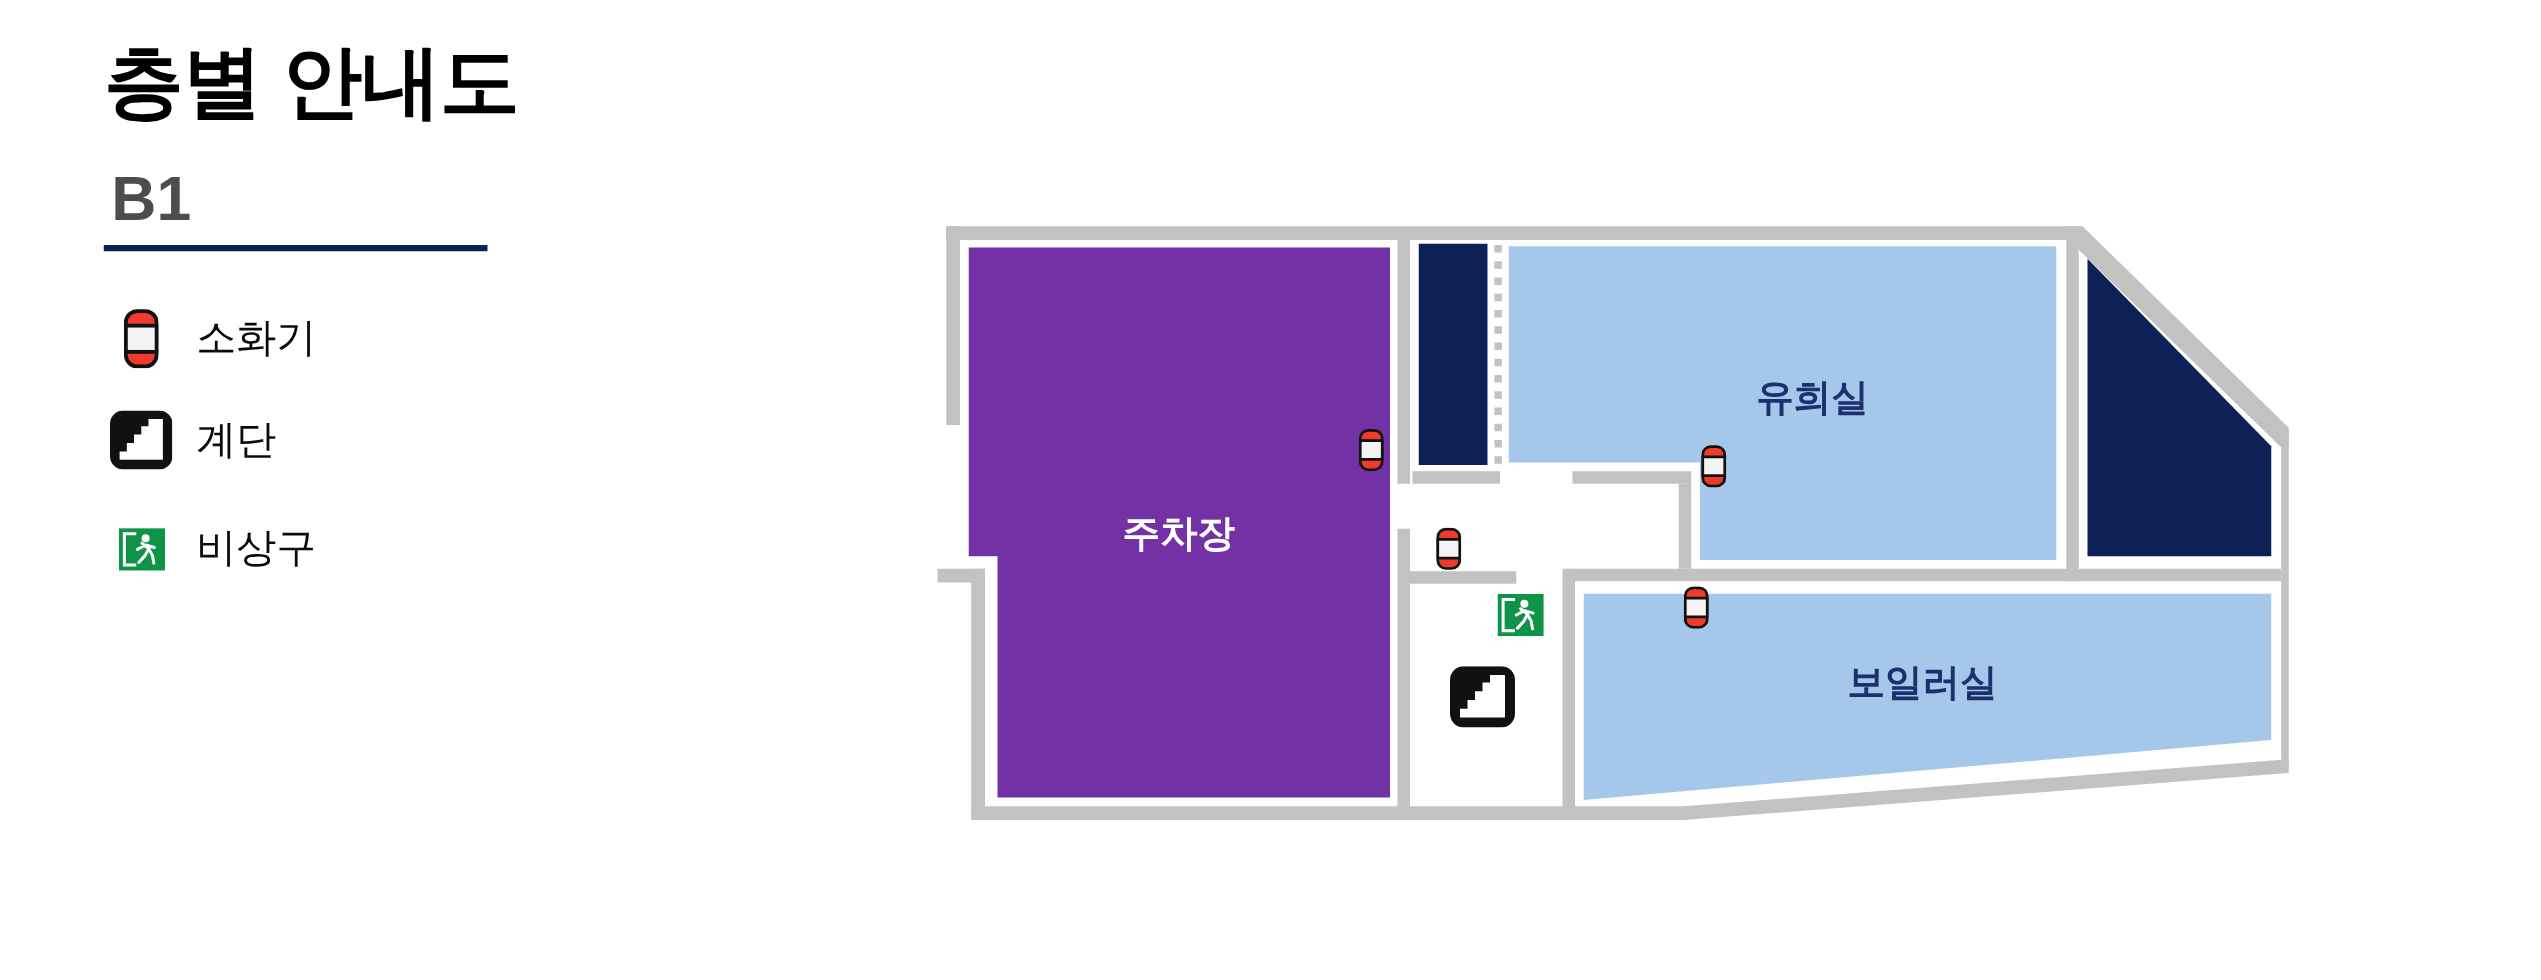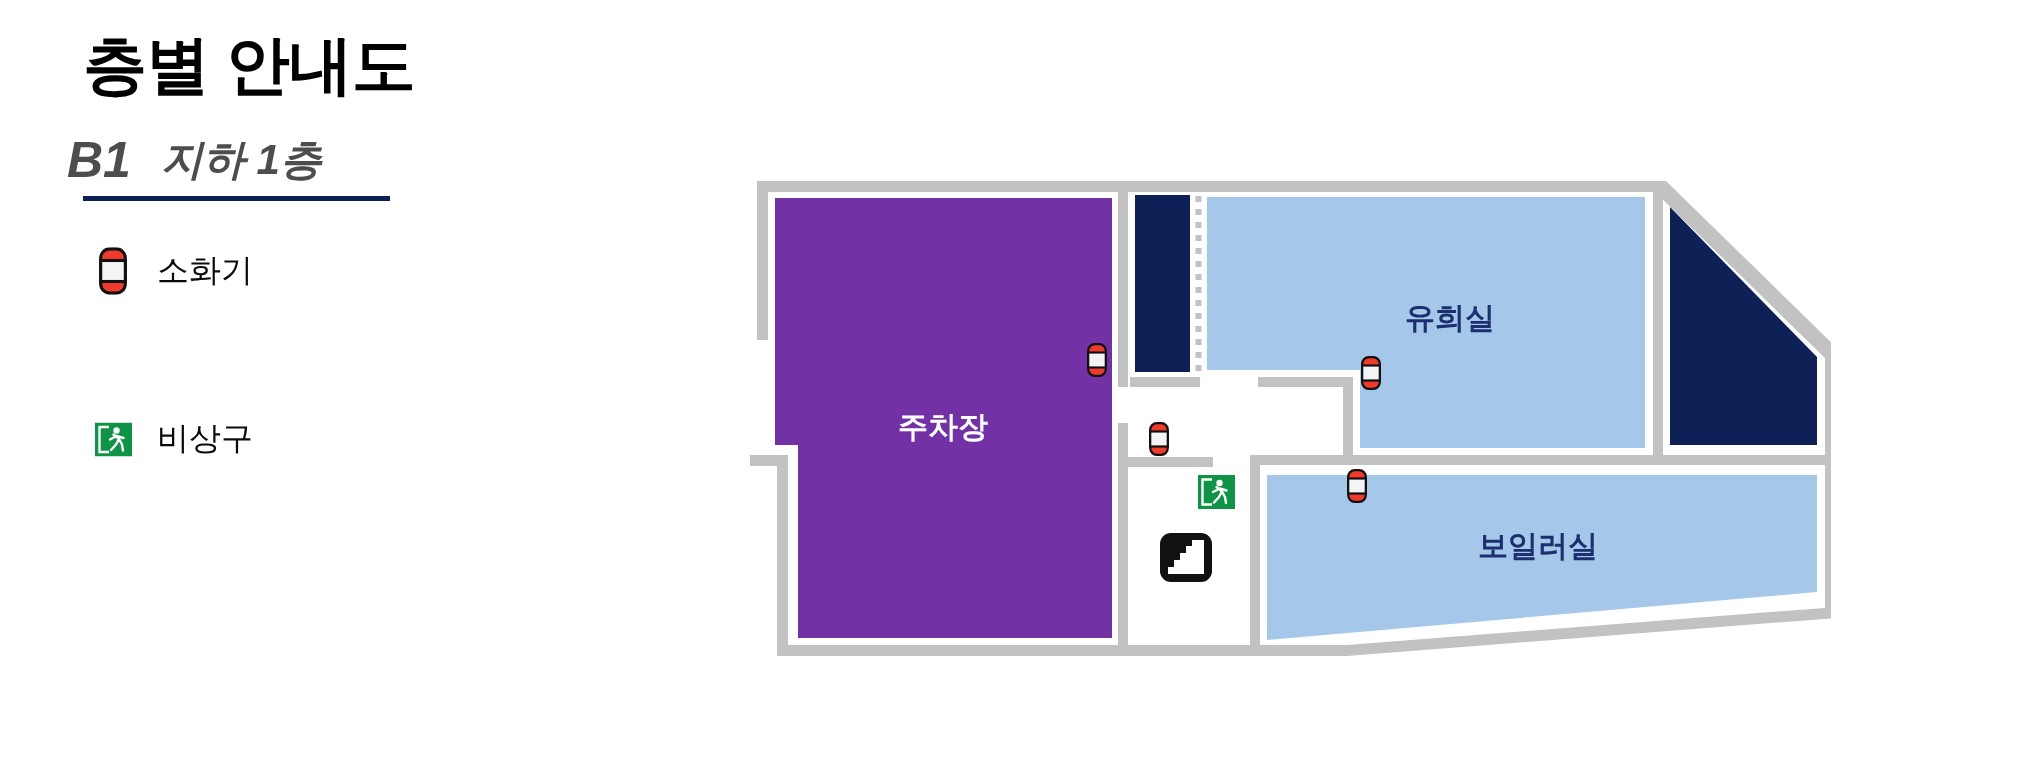--- a/index.html
+++ b/index.html
@@ -9,22 +9,22 @@
     background:#ffffff;
     overflow:hidden;
     font-family:"Liberation Sans", sans-serif;
   }
   .page-title{
     position:absolute;left:83px;top:22px;
     font-size:64px;font-weight:900;color:#000000;
     letter-spacing:-1px;white-space:nowrap;
   }
   .floor-row{
-    position:absolute;left:67px;top:132px;
-    display:flex;align-items:center;height:56px;font-style:italic;
+    position:absolute;left:89px;top:132px;
+    display:flex;align-items:flex-end;height:56px;
   }
   .floor-code{font-size:50px;font-weight:900;color:#4d4d4d;}
   .floor-name{font-size:42px;font-weight:800;color:#4d4d4d;margin-left:30px;}
   .heading-underline{
     position:absolute;left:83px;top:196px;width:307px;height:5px;
     background:#0d2157;
   }
   .legend-row{
     position:absolute;left:85px;display:flex;align-items:center;
   }
@@ -41,31 +41,38 @@
   .room-label{font-family:"Liberation Sans",sans-serif;font-weight:800;}
 </style>
 </head>
 <body>
 
 <div class="canvas">
 
   <div class="page-title">층별 안내도</div>
   <div class="floor-row">
     <span class="floor-code">B1</span>
-    <span class="floor-name">지하 1층</span>
   </div>
   <div class="heading-underline"></div>
 
   <div class="legend-row" id="row-fire">
     <span class="icon-box">
       <svg width="28" height="48" viewBox="0 0 20 34" aria-hidden="true">
           <use href="#sym-fire-ext"></use>
         </svg>
     </span>
     <span class="legend-label">소화기</span>
+  </div>
+  <div class="legend-row" id="row-stairs">
+    <span class="icon-box">
+      <svg width="50" height="48" viewBox="0 0 52 49" aria-hidden="true">
+          <use href="#sym-stairs"></use>
+        </svg>
+    </span>
+    <span class="legend-label">계단</span>
   </div>
   <div class="legend-row" id="row-exit">
     <span class="icon-box">
       <svg width="37" height="35" viewBox="0 0 37 34" aria-hidden="true">
           <use href="#sym-exit"></use>
         </svg>
     </span>
     <span class="legend-label">비상구</span>
   </div>
 

